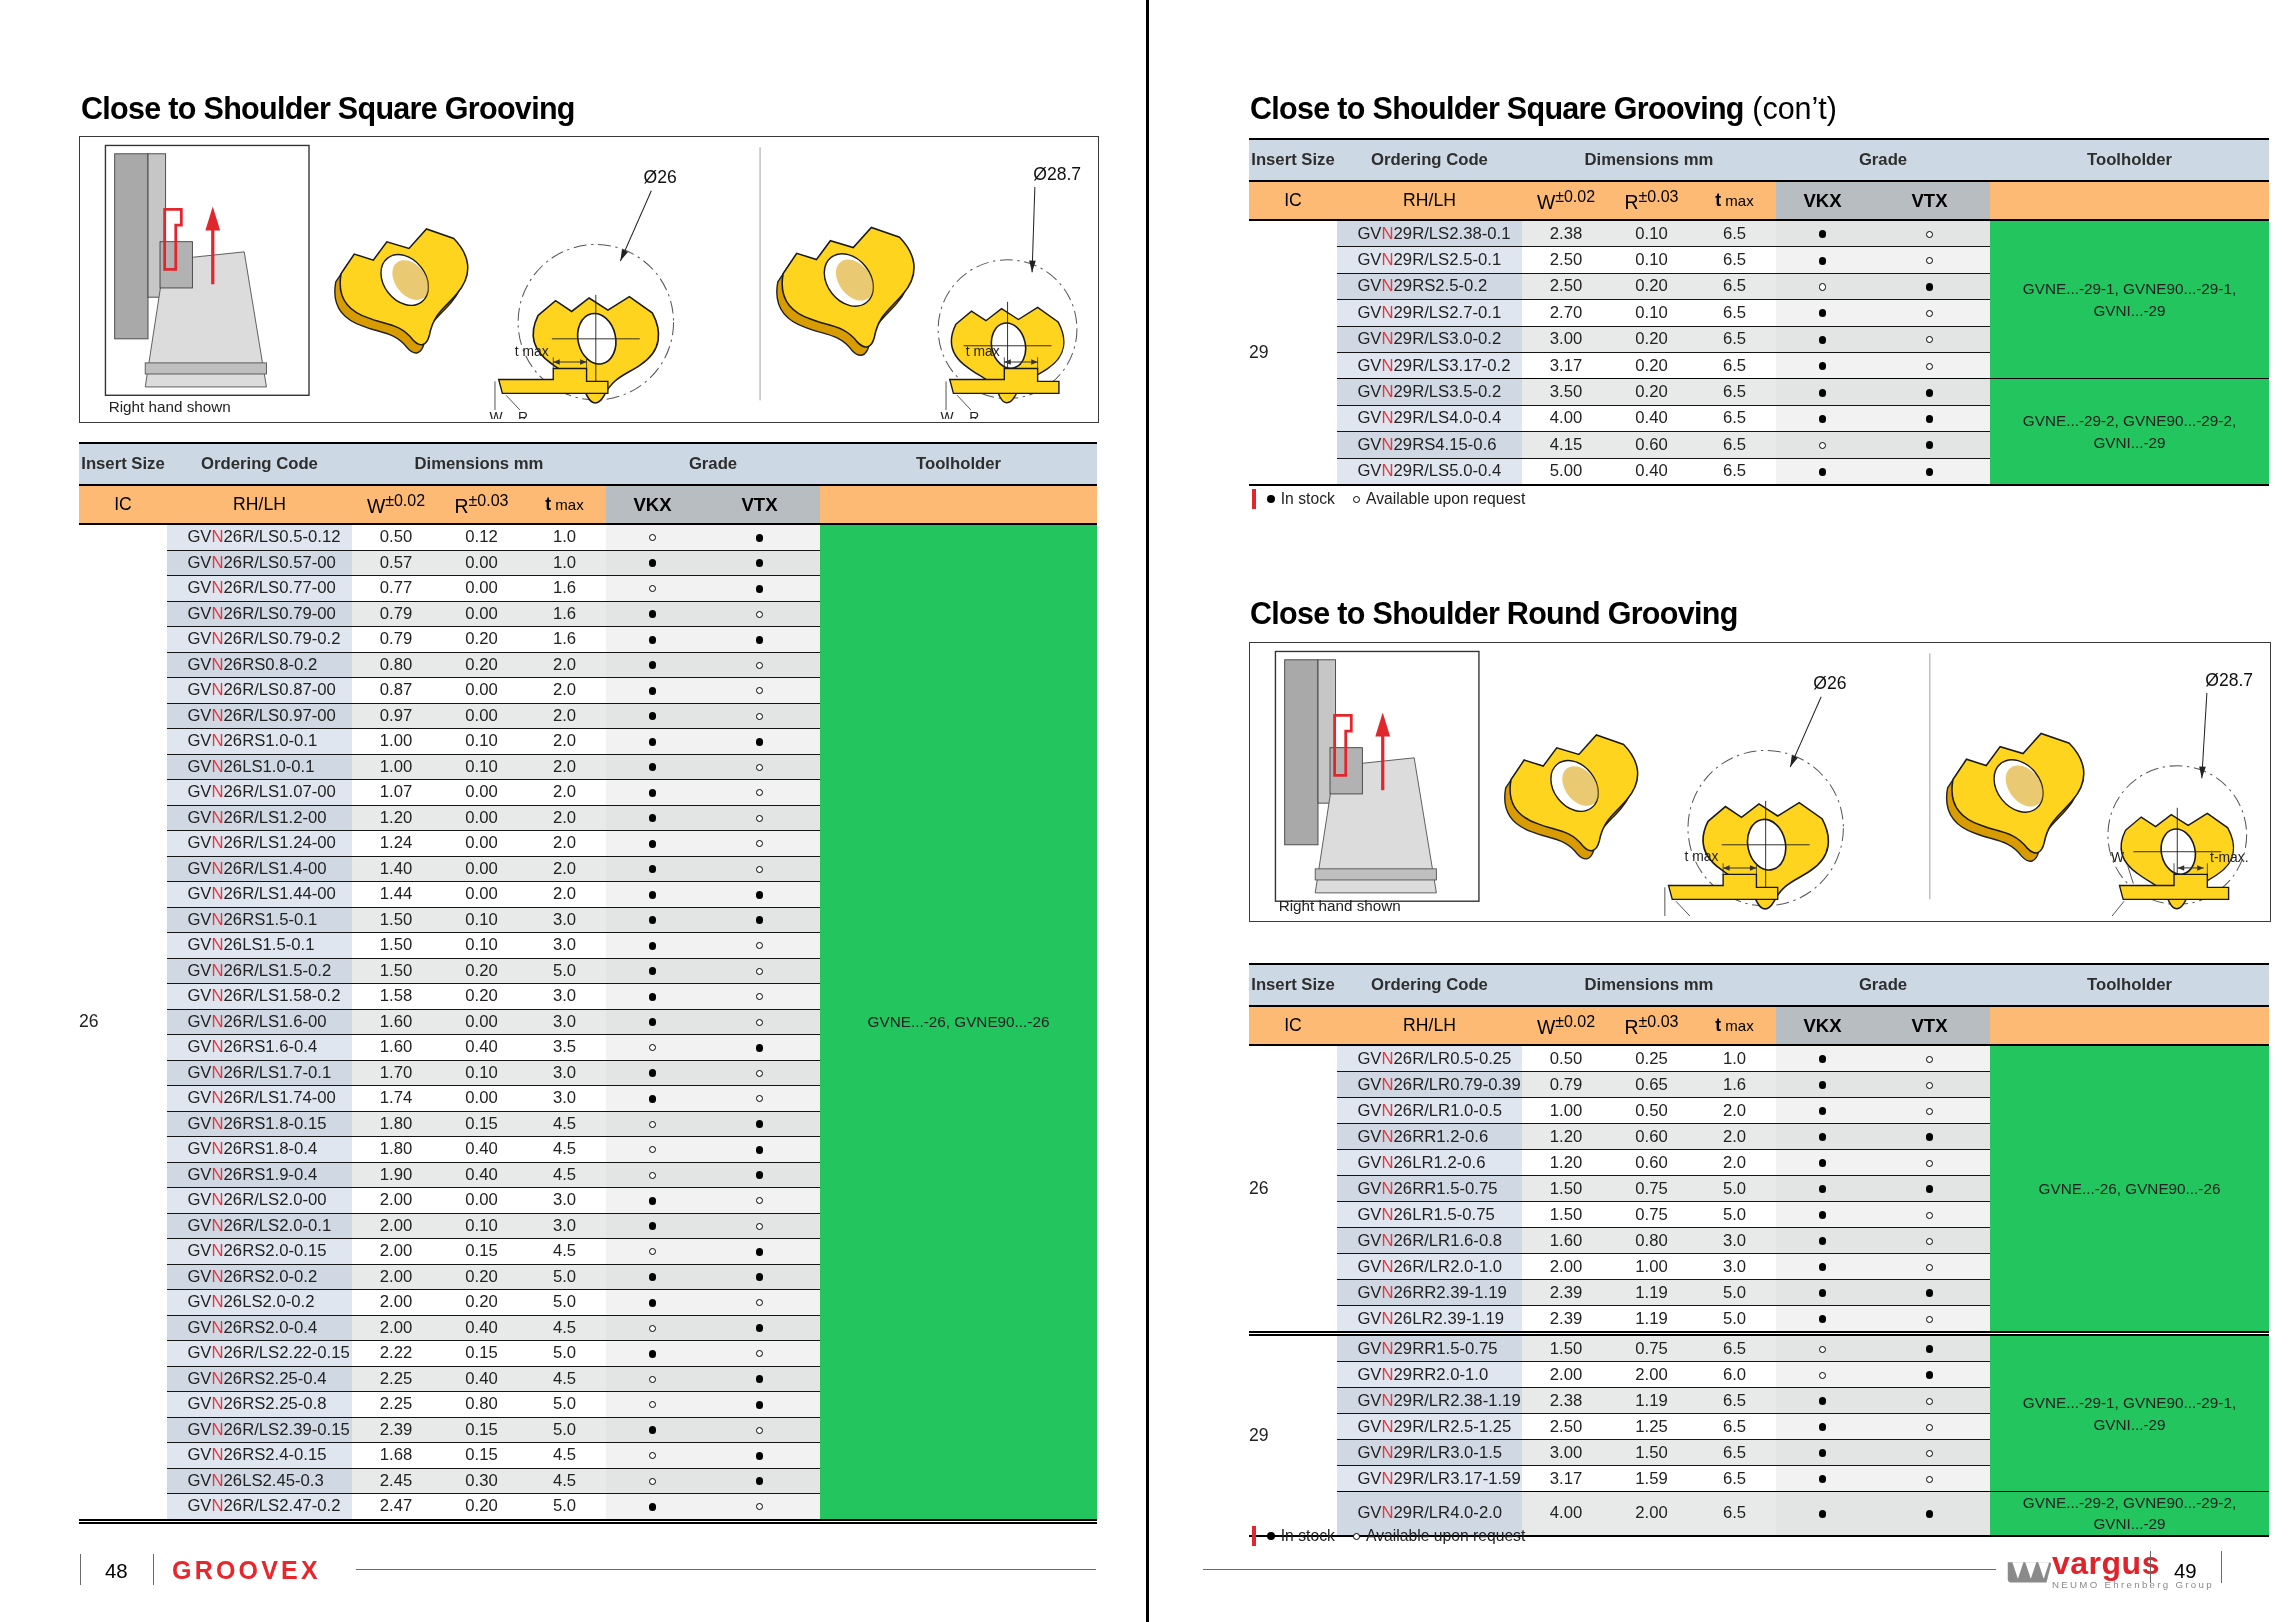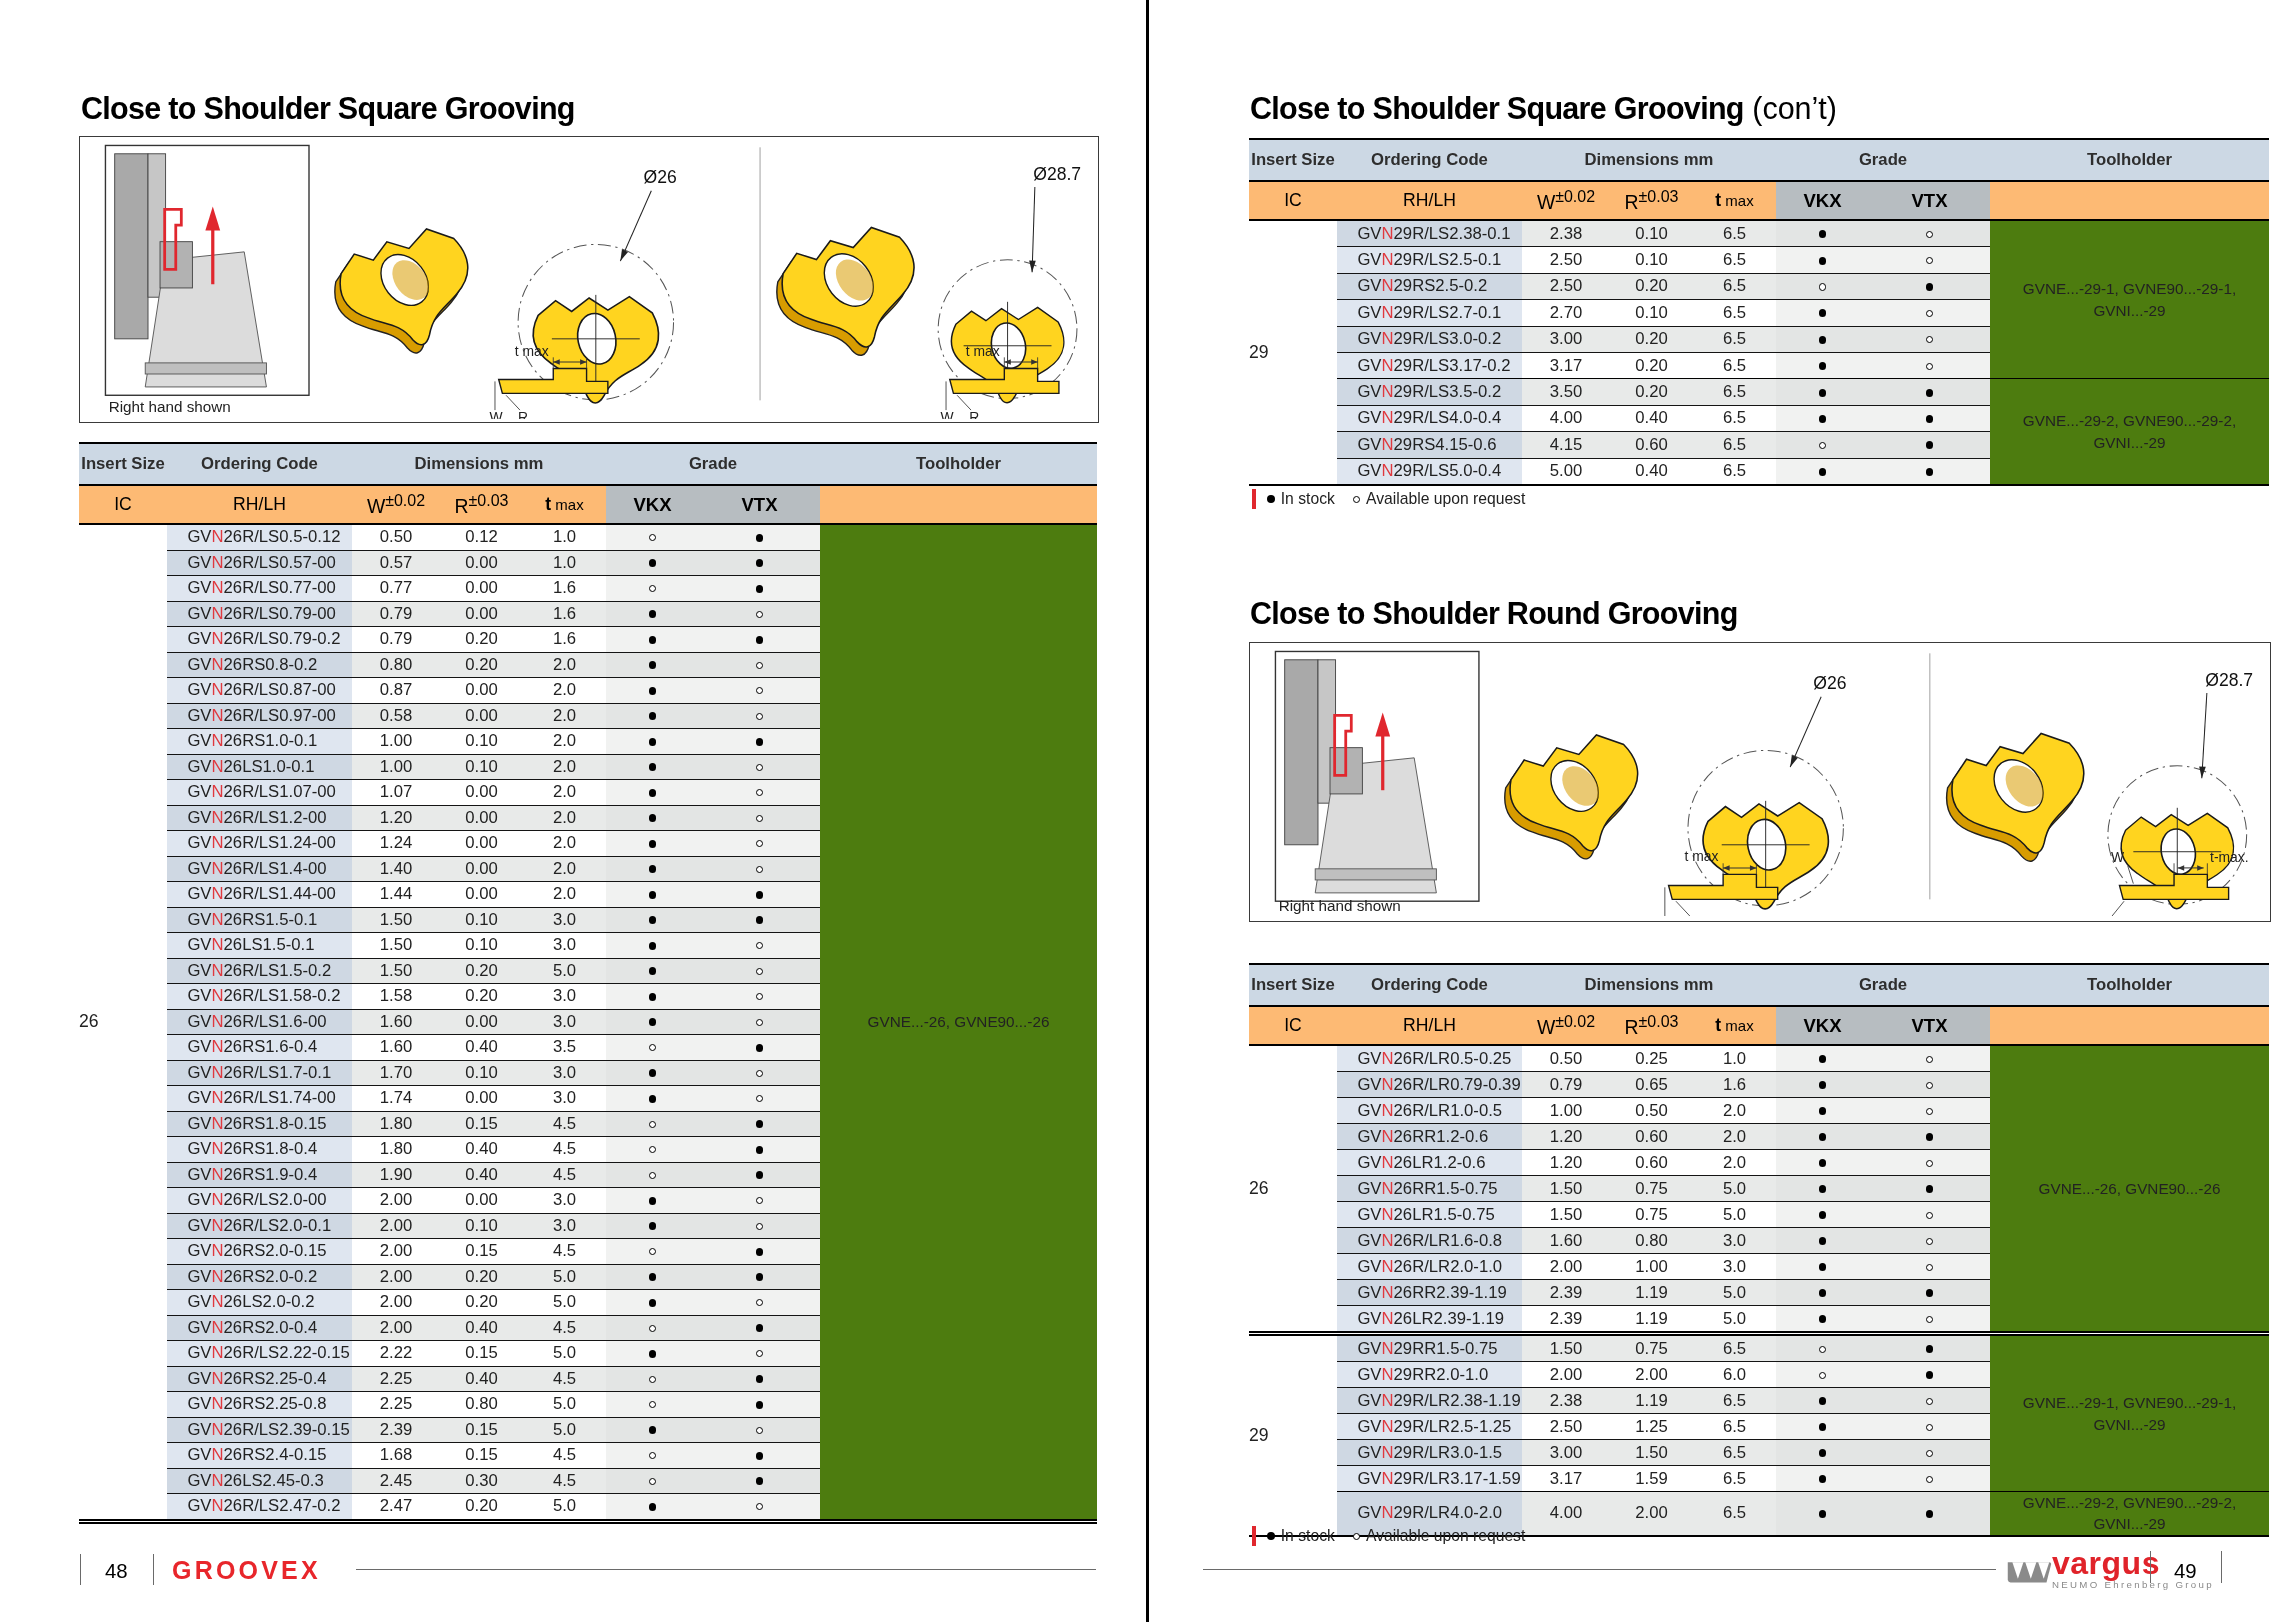--- a/index.html
+++ b/index.html
@@ -26,21 +26,21 @@
   thead .dimsup{font-size:16px;vertical-align:super}
   thead .wr{font-size:19.4px}
   thead .tbold{font-weight:bold;font-size:17.6px}
   thead .tmax{font-size:15px}
 
   td.c-ins{font-size:17.6px;text-align:left;background:#fff;color:#222}
   td.c-code{text-align:left;padding-left:20.4px;font-size:16.7px;color:#222;white-space:nowrap}
   td.c-code .red{color:#e0393f}
   td.c-num{text-align:center;font-size:16.7px;color:#222}
   td.c-dot{text-align:center}
-  td.c-tool{font-size:15.3px;text-align:center;background:#4d7c0f;color:#222;line-height:1.4}
+  td.c-tool{font-size:15.3px;text-align:center;background:#22c55e;color:#222;line-height:1.4}
 
   .t-left tbody td{height:24.5px}
   .t-sq2 tbody td{height:25.4px}
   .t-round tbody td{height:25px}
 
   tr.rw td.c-code{background:#dfe6f0}
   tr.rg td.c-code{background:#cfd8e3}
   tr.rw td.c-num{background:#fff}
   tr.rg td.c-num{background:#e8eae9}
   tr.rw td.c-dot{background:#f1f2f1}
@@ -242,21 +242,21 @@
           <tr class="rw">
             <td class="c-code bthin">GV<span class="red">N</span>26R/LS0.87-00</td>
             <td class="c-num bthin">0.87</td>
             <td class="c-num bthin">0.00</td>
             <td class="c-num bthin">2.0</td>
             <td class="c-dot bthin"><span class="dot f"></span></td>
             <td class="c-dot bthin"><span class="dot o"></span></td>
           </tr>
           <tr class="rg">
             <td class="c-code bthin">GV<span class="red">N</span>26R/LS0.97-00</td>
-            <td class="c-num bthin">0.58</td>
+            <td class="c-num bthin">0.97</td>
             <td class="c-num bthin">0.00</td>
             <td class="c-num bthin">2.0</td>
             <td class="c-dot bthin"><span class="dot f"></span></td>
             <td class="c-dot bthin"><span class="dot o"></span></td>
           </tr>
           <tr class="rw">
             <td class="c-code bthin">GV<span class="red">N</span>26RS1.0-0.1</td>
             <td class="c-num bthin">1.00</td>
             <td class="c-num bthin">0.10</td>
             <td class="c-num bthin">2.0</td>

